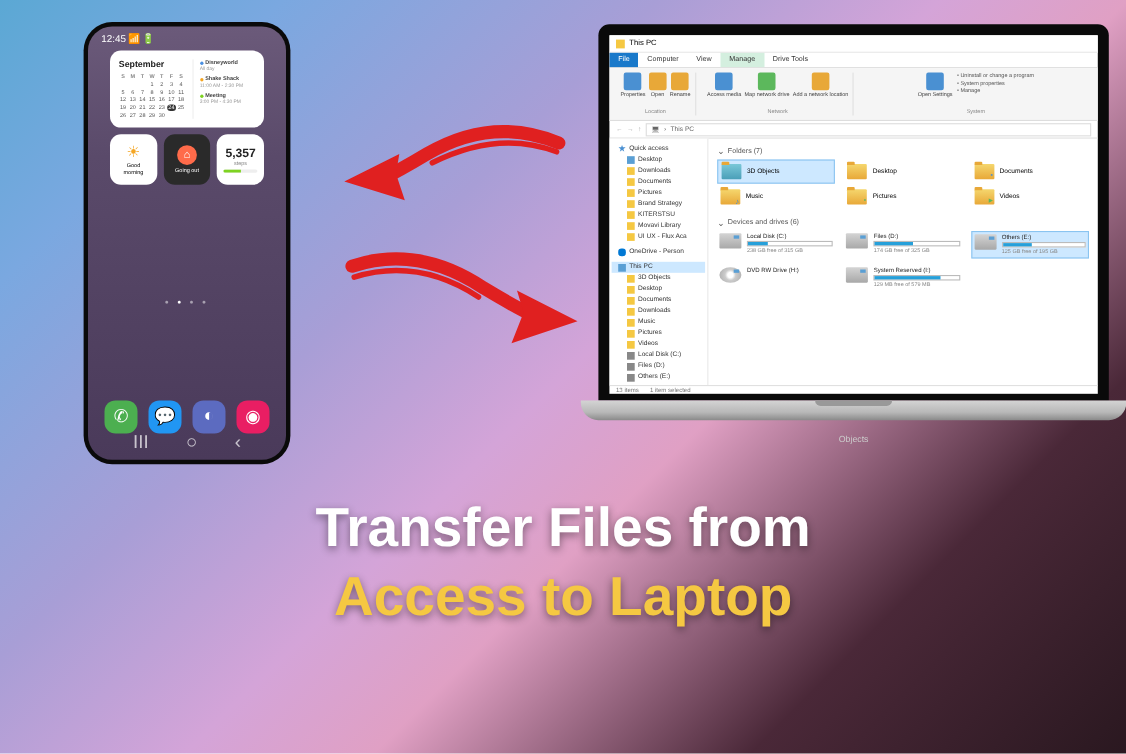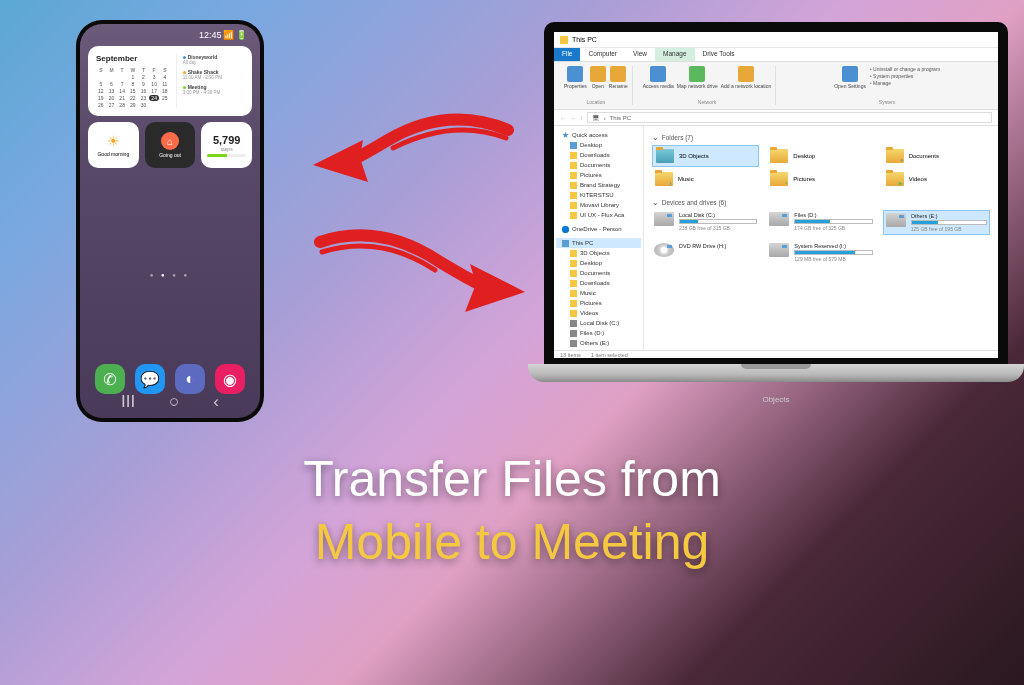--- a/index.html
+++ b/index.html
@@ -26,29 +26,29 @@
 .phone-screen {
   width: 100%;
   height: 100%;
   background: linear-gradient(180deg, #6b5a7a 0%, #5a4a6a 30%, #4a3a5a 100%);
   border-radius: 22px;
   position: relative;
   overflow: hidden;
 }
 .phone-status {
   display: flex;
-  justify-content: flex-end;
+  justify-content: flex-start;
   align-items: center;
   padding: 6px 12px 2px;
   color: #fff;
   font-size: 9px;
   font-weight: 500;
 }
 .phone-status .right span { margin-left: 2px; }
-.widgets { padding: 4px 8px; }
+.widgets { padding: 4px 20px; }
 .calendar-widget {
   background: #fff;
   border-radius: 10px;
   padding: 8px;
   display: flex;
   gap: 6px;
   margin-bottom: 6px;
 }
 .cal-left { flex: 1.2; }
 .cal-month { font-size: 8px; font-weight: 600; color: #222; margin-bottom: 4px; }
@@ -235,21 +235,21 @@
 .arrow { position: absolute; }
 .arrow-top { top: 110px; left: 308px; width: 220px; height: 90px; }
 .arrow-bottom { top: 222px; left: 300px; width: 230px; height: 110px; }
 
 
 .headline {
   position: absolute;
   top: 448px;
   left: 0; right: 0;
   text-align: center;
-  font-weight: 400;
+  font-weight: 700;
   font-size: 50px;
   line-height: 1.25;
   text-shadow: 0 3px 8px rgba(0,0,0,0.45);
 }
 .headline .l1 { color: #fff; }
 .headline .l2 { color: #f5c842; }
 </style>
 </head>
 <body>
 
@@ -335,21 +335,21 @@
       <div class="mini-widgets">
         <div class="mini-w">
           <span class="icon morning-icon">☀</span>
           <span class="label">Good morning</span>
         </div>
         <div class="mini-w mini-w-dark">
           <span class="home-icon-circle">⌂</span>
           <span class="label">Going out</span>
         </div>
         <div class="mini-w">
-          <span class="big-num">5,799</span>
+          <span class="big-num">5,357</span>
           <span class="sub">steps</span>
           <div class="step-bar">
               <div class="fill"></div>
             </div>
         </div>
       </div>
     </div>
     <div class="page-dots">● <span class="active">●</span> ● ●</div>
     <div class="dock">
       <div class="dock-icon dock-phone">✆</div>
@@ -631,14 +631,14 @@
     </div>
   </div>
   <div class="laptop-brand">Objects</div>
   <div class="laptop-base">
       <div class="laptop-notch"></div>
     </div>
 </div>
 
 <div class="headline">
   <div class="l1">Transfer Files from</div>
-  <div class="l2">Mobile to Meeting</div>
+  <div class="l2">Access to Laptop</div>
 </div>
 
 </body></html>

